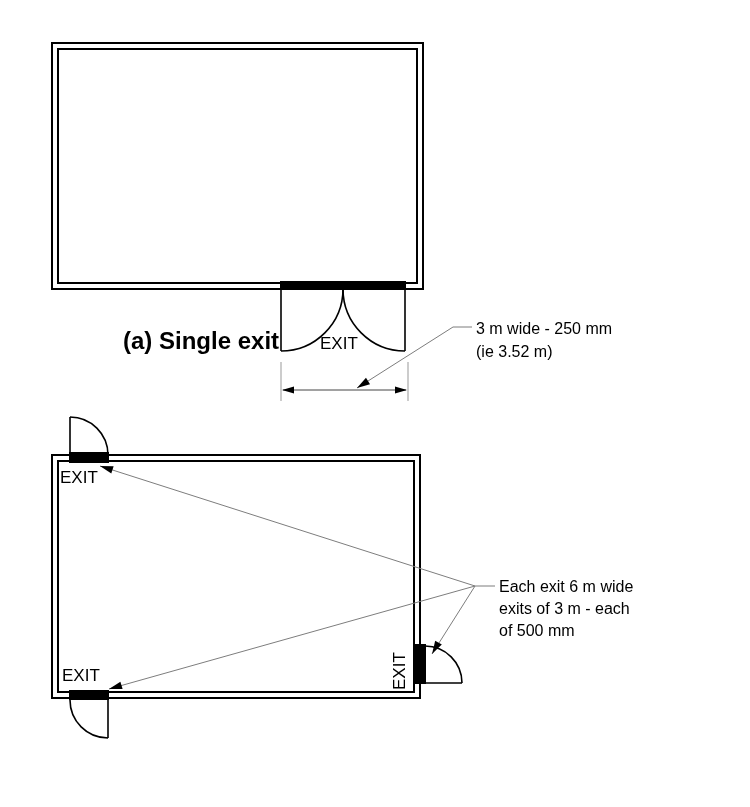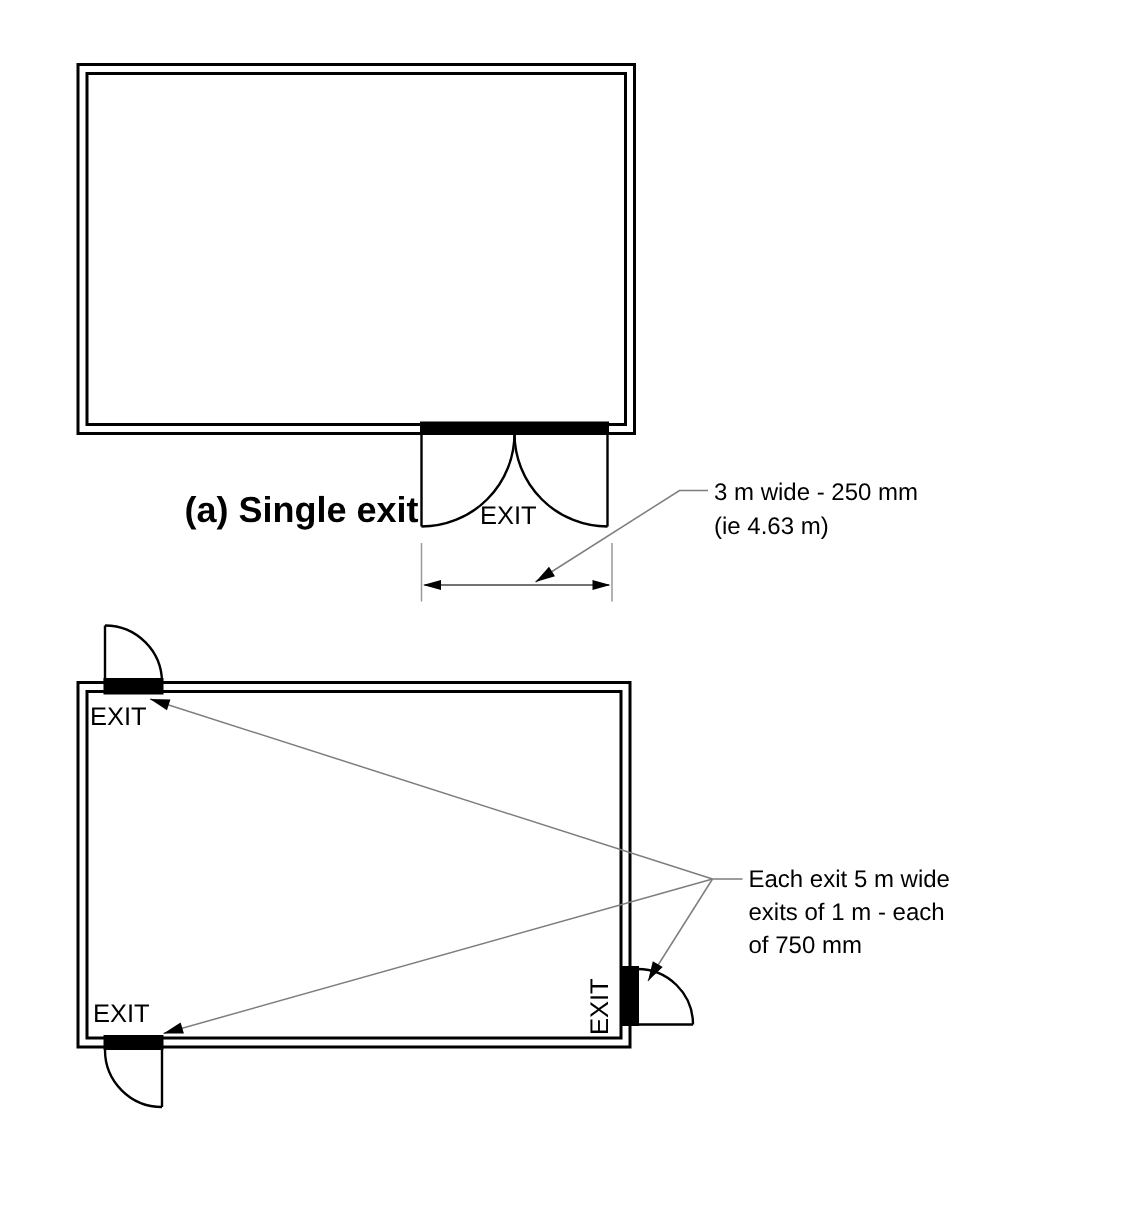--- a/index.html
+++ b/index.html
@@ -134,29 +134,29 @@
       <polygon class="arrowhead" points="432,654 435.2,640.8 441.8,644.6"></polygon>
     </g>
   </svg>
 
   <div class="label" style="left:320px; top:335px;">EXIT</div>
 
   <div class="caption" style="left:123px; top:327px;">(a) Single exit</div>
 
   <div class="annotation ann-a" style="left:476px; top:317px;">
     <div class="ann-line">3 m wide - 250 mm</div>
-    <div class="ann-line">(ie 4.63 m)</div>
+    <div class="ann-line">(ie 3.52 m)</div>
   </div>
 
   <div class="label" style="left:60px; top:469px;">EXIT</div>
 
   <div class="label" style="left:62px; top:667px;">EXIT</div>
 
   <div class="label exit-vertical" style="left:391px; top:690px;">EXIT</div>
 
   <div class="annotation" style="left:499px; top:576px;">
-    <div class="ann-line">Each exit 5 m wide</div>
-    <div class="ann-line">exits of 1 m - each</div>
-    <div class="ann-line">of 750 mm</div>
+    <div class="ann-line">Each exit 6 m wide</div>
+    <div class="ann-line">exits of 3 m - each</div>
+    <div class="ann-line">of 500 mm</div>
   </div>
 
 
 </div>
 
 </body></html>

